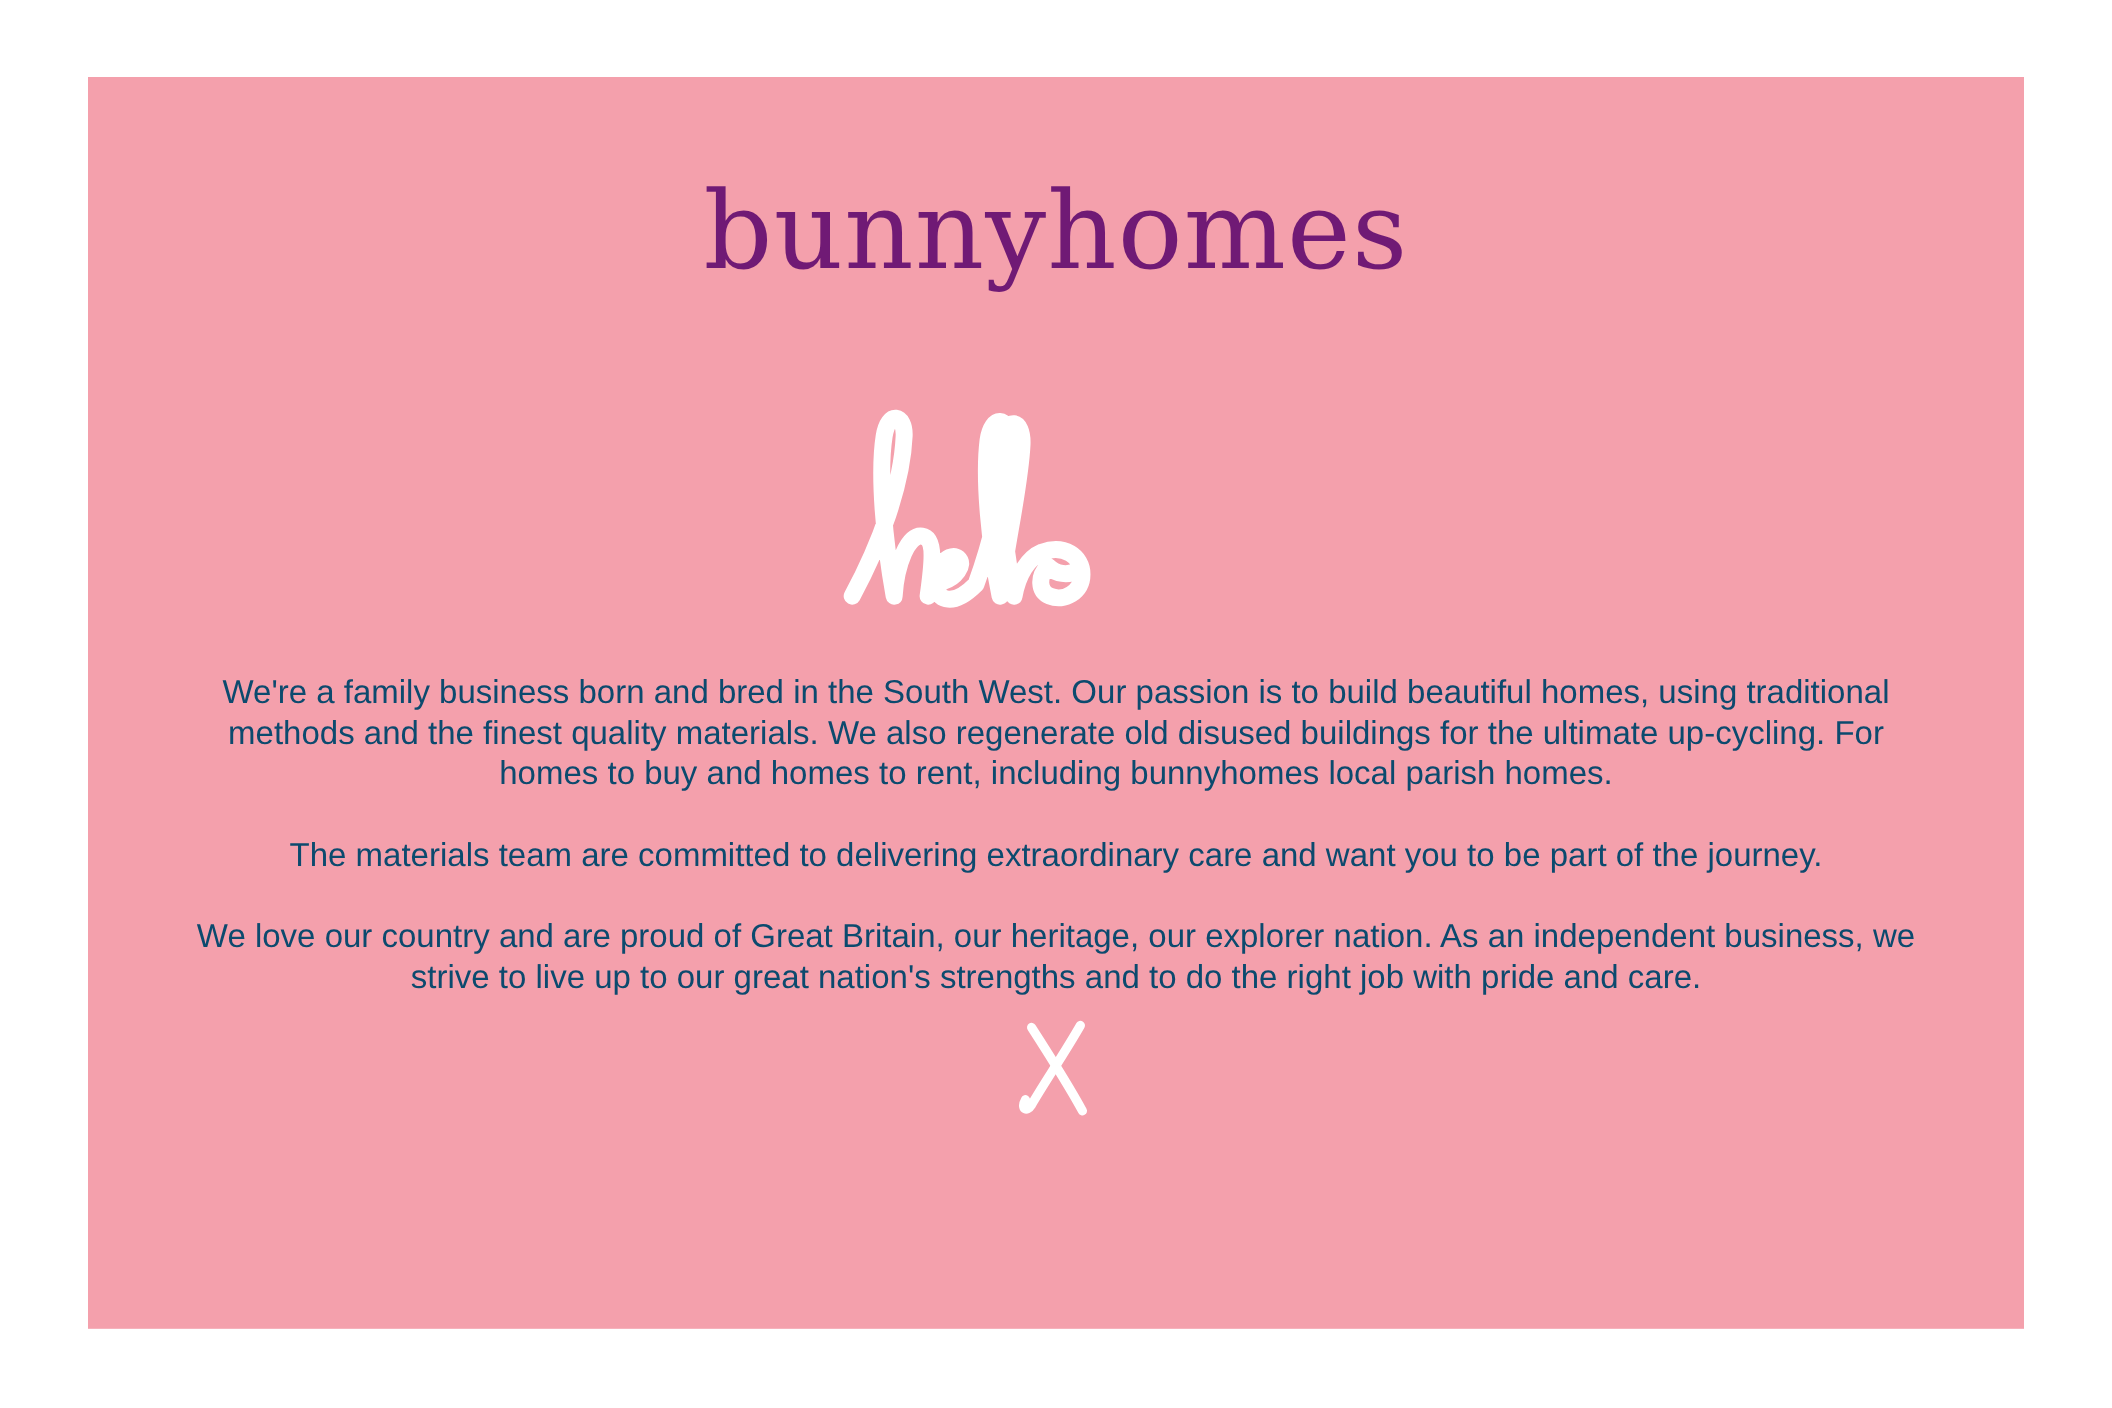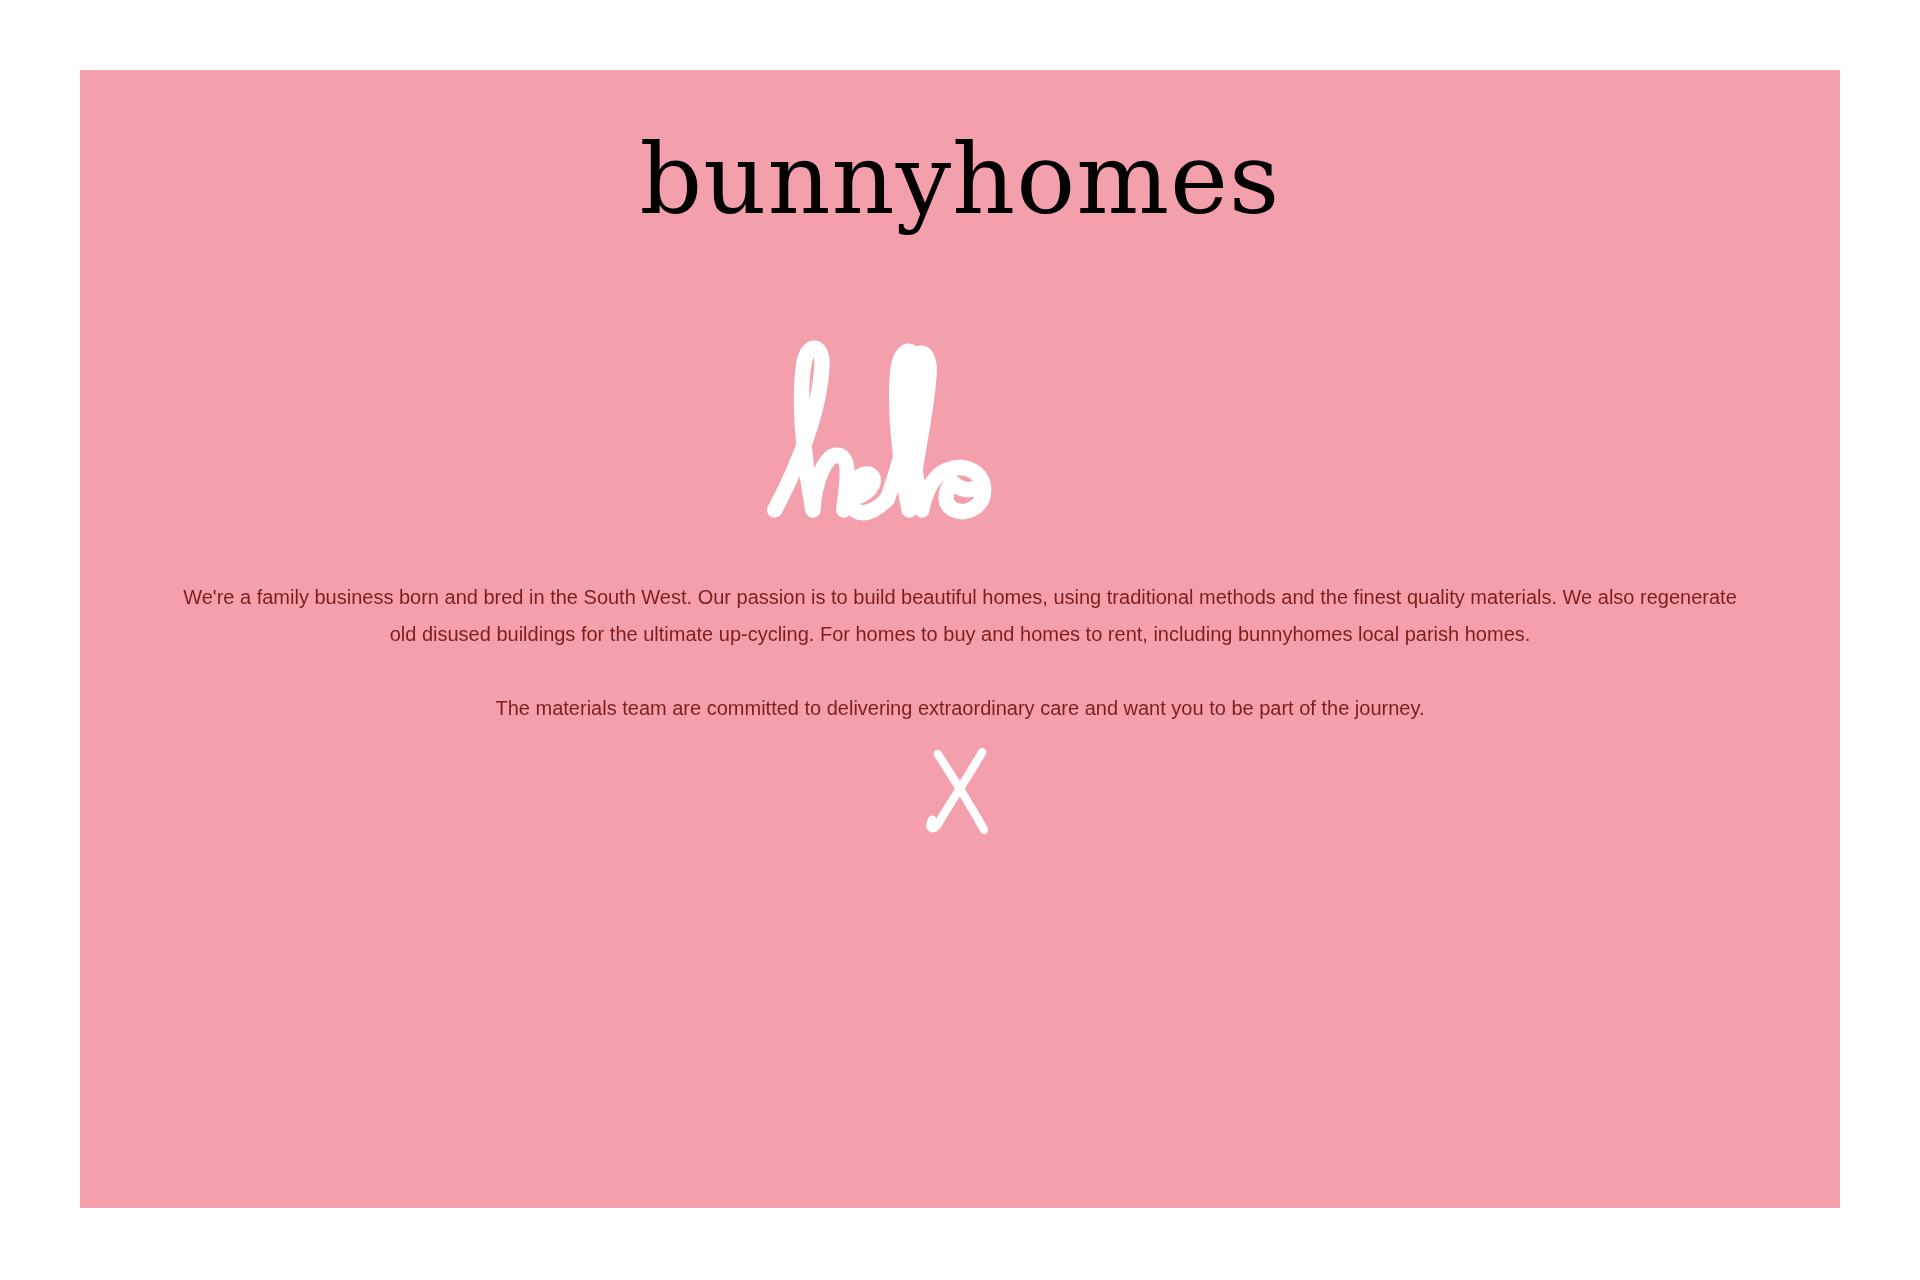--- a/index.html
+++ b/index.html
@@ -23,46 +23,46 @@
     top: 70px;
     width: 1760px;
     height: 1138px;
     background: #f4a0ac;
     display: flex;
     flex-direction: column;
     align-items: center;
     box-sizing: border-box;
   }
   .logo {
-    margin-top: 58px;
+    margin-top: 90px;
     font-family: "DejaVu Serif", "Liberation Serif", serif;
     font-size: 98px;
     font-weight: 500;
     line-height: 1.05;
-    color: #000000;
+    color: #701a75;
     letter-spacing: 1px;
   }
   .hello-wrap {
     margin-top: 22px;
     height: 222px;
     display: flex;
     align-items: center;
     justify-content: center;
   }
   .hello-svg {
     width: 436px;
     height: 218px;
     display: block;
   }
   .intro {
     margin-top: 38px;
     width: 1580px;
     text-align: center;
-    color: #7f1d1d;
-    font-size: 20px;
+    color: #0c4a6e;
+    font-size: 30px;
     line-height: 37px;
     font-weight: 400;
   }
   .intro p {
     margin: 0 0 37px 0;
   }
   .intro p:last-child {
     margin-bottom: 0;
   }
   .kiss-wrap {
@@ -120,20 +120,21 @@
                    C246 204 228 214 214 208
                    C202 203 202 188 212 178
                    C220 186 232 188 242 182"></path>
         </g>
       </svg>
     </div>
 
     <div class="intro">
       <p>We're a family business born and bred in the South West. Our passion is to build beautiful homes, using traditional methods and the finest quality materials. We also regenerate old disused buildings for the ultimate up-cycling. For homes to buy and homes to rent, including bunnyhomes local parish homes.</p>
       <p>The materials team are committed to delivering extraordinary care and want you to be part of the journey.</p>
+      <p>We love our country and are proud of Great Britain, our heritage, our explorer nation. As an independent business, we strive to live up to our great nation's strengths and to do the right job with pride and care.</p>
     </div>
 
     <div class="kiss-wrap">
       <span class="sr-only">x</span>
       <svg class="kiss-svg" viewBox="0 0 80 100" aria-hidden="true">
         <g fill="none" stroke="#ffffff" stroke-width="9" stroke-linecap="round" stroke-linejoin="round">
           <path d="M16 10 C34 38 52 66 66 92"></path>
           <path d="M64 8 C48 36 30 62 16 86 C11 94 5 90 10 81"></path>
         </g>
       </svg>

